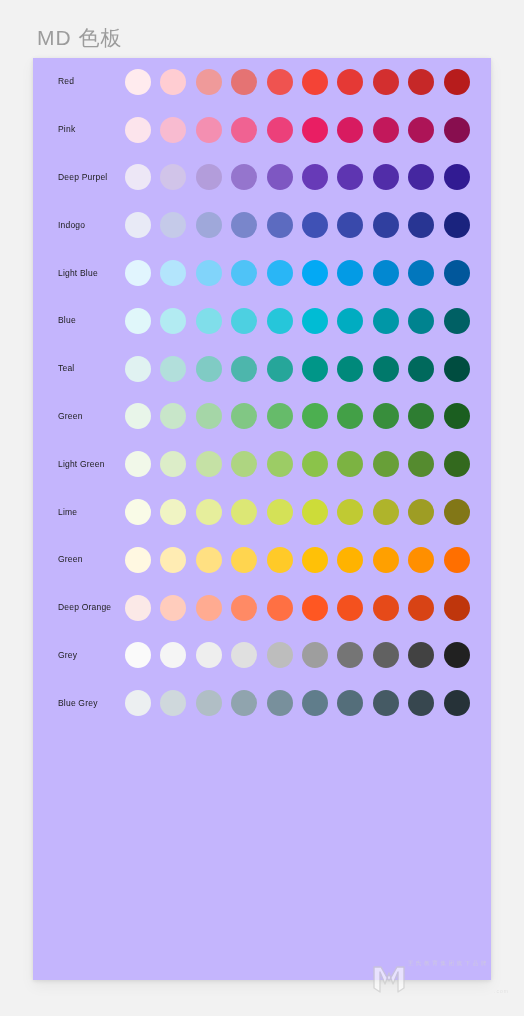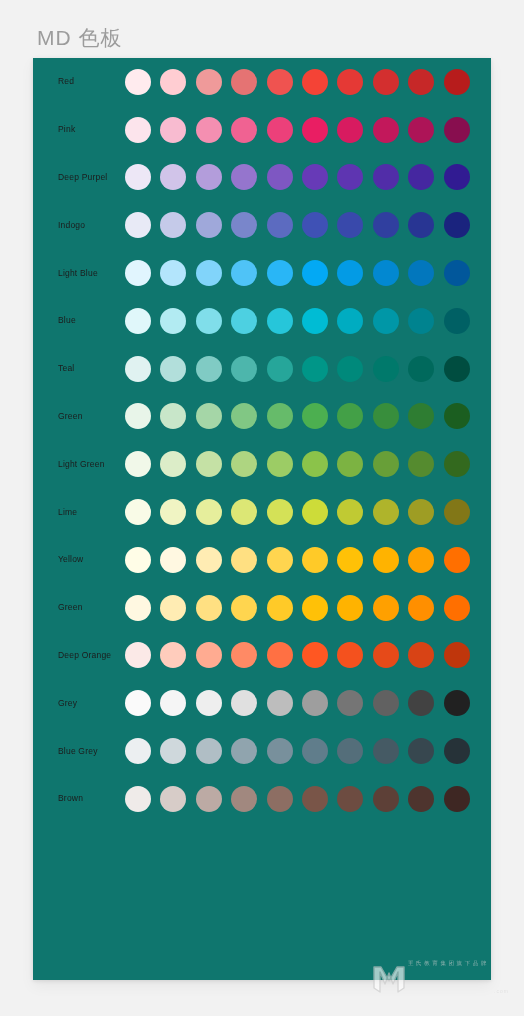--- a/index.html
+++ b/index.html
@@ -30,21 +30,21 @@
     white-space: nowrap;
   }
 
   
   #palette-card {
     position: absolute;
     left: 33px;
     top: 58px;
     width: 458px;
     height: 922px;
-    background: #0f766e;
+    background: #c4b5fd;
     box-shadow: 0 1px 4px rgba(0,0,0,0.10), 0 6px 14px rgba(0,0,0,0.05);
   }
 
   #palette-rows {
     position: absolute;
     left: 0;
     top: 0;
     width: 100%;
   }
 
@@ -288,35 +288,20 @@
           <div class="swatch" title="Lime 300 #dce775" style="background: rgb(220, 231, 117);"></div>
           <div class="swatch" title="Lime 400 #d4e157" style="background: rgb(212, 225, 87);"></div>
           <div class="swatch" title="Lime 500 #cddc39" style="background: rgb(205, 220, 57);"></div>
           <div class="swatch" title="Lime 600 #c0ca33" style="background: rgb(192, 202, 51);"></div>
           <div class="swatch" title="Lime 700 #afb42b" style="background: rgb(175, 180, 43);"></div>
           <div class="swatch" title="Lime 800 #9e9d24" style="background: rgb(158, 157, 36);"></div>
           <div class="swatch" title="Lime 900 #827717" style="background: rgb(130, 119, 23);"></div>
         </div>
       </div>
       <div class="palette-row">
-        <div class="row-label">Yellow</div>
-        <div class="swatch-strip">
-          <div class="swatch" title="Yellow 50 #fffde7" style="background: rgb(255, 253, 231);"></div>
-          <div class="swatch" title="Yellow 100 #fff8e1" style="background: rgb(255, 248, 225);"></div>
-          <div class="swatch" title="Yellow 200 #ffecb3" style="background: rgb(255, 236, 179);"></div>
-          <div class="swatch" title="Yellow 300 #ffe082" style="background: rgb(255, 224, 130);"></div>
-          <div class="swatch" title="Yellow 400 #ffd54f" style="background: rgb(255, 213, 79);"></div>
-          <div class="swatch" title="Yellow 500 #ffca28" style="background: rgb(255, 202, 40);"></div>
-          <div class="swatch" title="Yellow 600 #ffc107" style="background: rgb(255, 193, 7);"></div>
-          <div class="swatch" title="Yellow 700 #ffb300" style="background: rgb(255, 179, 0);"></div>
-          <div class="swatch" title="Yellow 800 #ffa000" style="background: rgb(255, 160, 0);"></div>
-          <div class="swatch" title="Yellow 900 #ff6f00" style="background: rgb(255, 111, 0);"></div>
-        </div>
-      </div>
-      <div class="palette-row">
         <div class="row-label">Green</div>
         <div class="swatch-strip">
           <div class="swatch" title="Orange 50 #fff8e1" style="background: rgb(255, 248, 225);"></div>
           <div class="swatch" title="Orange 100 #ffecb3" style="background: rgb(255, 236, 179);"></div>
           <div class="swatch" title="Orange 200 #ffe082" style="background: rgb(255, 224, 130);"></div>
           <div class="swatch" title="Orange 300 #ffd54f" style="background: rgb(255, 213, 79);"></div>
           <div class="swatch" title="Orange 400 #ffca28" style="background: rgb(255, 202, 40);"></div>
           <div class="swatch" title="Orange 500 #ffc107" style="background: rgb(255, 193, 7);"></div>
           <div class="swatch" title="Orange 600 #ffb300" style="background: rgb(255, 179, 0);"></div>
           <div class="swatch" title="Orange 700 #ffa000" style="background: rgb(255, 160, 0);"></div>
@@ -362,35 +347,20 @@
           <div class="swatch" title="Blue Grey 200 #b0bec5" style="background: rgb(176, 190, 197);"></div>
           <div class="swatch" title="Blue Grey 300 #90a4ae" style="background: rgb(144, 164, 174);"></div>
           <div class="swatch" title="Blue Grey 400 #78909c" style="background: rgb(120, 144, 156);"></div>
           <div class="swatch" title="Blue Grey 500 #607d8b" style="background: rgb(96, 125, 139);"></div>
           <div class="swatch" title="Blue Grey 600 #546e7a" style="background: rgb(84, 110, 122);"></div>
           <div class="swatch" title="Blue Grey 700 #455a64" style="background: rgb(69, 90, 100);"></div>
           <div class="swatch" title="Blue Grey 800 #37474f" style="background: rgb(55, 71, 79);"></div>
           <div class="swatch" title="Blue Grey 900 #263238" style="background: rgb(38, 50, 56);"></div>
         </div>
       </div>
-      <div class="palette-row">
-        <div class="row-label">Brown</div>
-        <div class="swatch-strip">
-          <div class="swatch" title="Brown 50 #efebe9" style="background: rgb(239, 235, 233);"></div>
-          <div class="swatch" title="Brown 100 #d7ccc8" style="background: rgb(215, 204, 200);"></div>
-          <div class="swatch" title="Brown 200 #bcaaa4" style="background: rgb(188, 170, 164);"></div>
-          <div class="swatch" title="Brown 300 #a1887f" style="background: rgb(161, 136, 127);"></div>
-          <div class="swatch" title="Brown 400 #8d6e63" style="background: rgb(141, 110, 99);"></div>
-          <div class="swatch" title="Brown 500 #795548" style="background: rgb(121, 85, 72);"></div>
-          <div class="swatch" title="Brown 600 #6d4c41" style="background: rgb(109, 76, 65);"></div>
-          <div class="swatch" title="Brown 700 #5d4037" style="background: rgb(93, 64, 55);"></div>
-          <div class="swatch" title="Brown 800 #4e342e" style="background: rgb(78, 52, 46);"></div>
-          <div class="swatch" title="Brown 900 #3e2723" style="background: rgb(62, 39, 35);"></div>
-        </div>
-      </div>
     </div>
 </div>
 
 <div id="watermark">
   <svg id="watermark-mark" viewBox="0 0 34 30" xmlns="http://www.w3.org/2000/svg">
     <path d="M2 3 L2 24 L8 28 L8 8 L13 20 L17 9 L21 20 L26 8 L26 28 L32 24 L32 3 L25 3 L17 17 L9 3 Z" fill="#ffffff" stroke="#c9c9c9" stroke-width="1.4" stroke-linejoin="round"></path>
   </svg>
   <div id="watermark-sub">王氏教育集团旗下品牌</div>
   <div id="watermark-tld">.com</div>
 </div>

